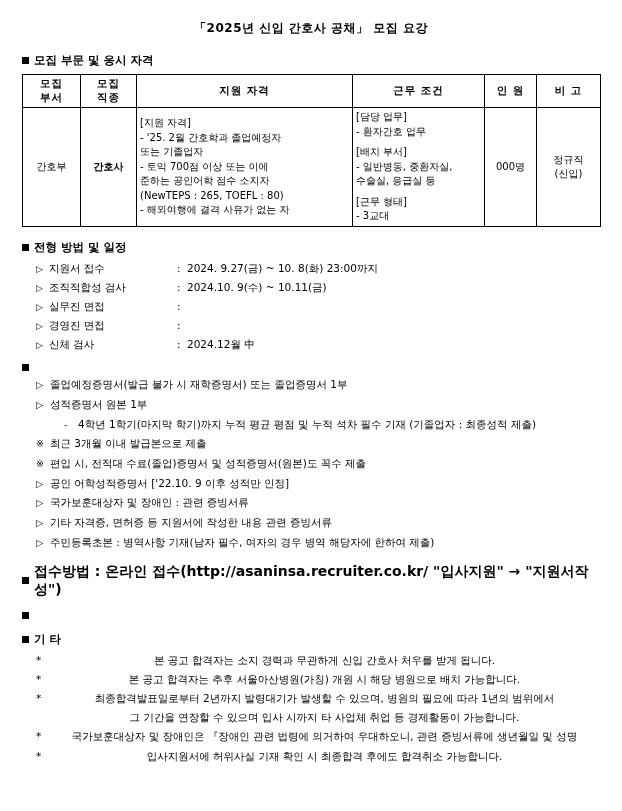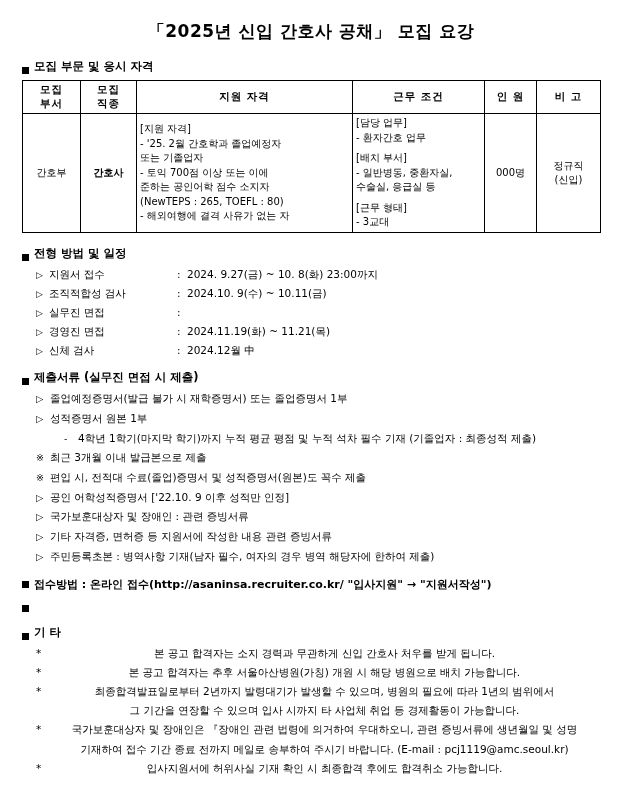--- a/index.html
+++ b/index.html
@@ -16,31 +16,31 @@
     position: relative;
     overflow: hidden;
   }
   .page {
     padding: 14px 22px 0 22px;
     box-sizing: border-box;
     width: 622px;
   }
   .doc-title {
     text-align: center;
-    font-size: 17px;
+    font-size: 12px;
     font-weight: bold;
     letter-spacing: 0.5px;
     margin: 6px 0 16px 0;
   }
   .section-head {
     font-size: 11.5px;
     font-weight: bold;
     margin: 0 0 6px 0;
     display: flex;
-    align-items: flex-end;
+    align-items: center;
     gap: 5px;
   }
   .sq {
     display: inline-block;
     width: 7px;
     height: 7px;
     background: #000;
     flex: 0 0 auto;
   }
   .section {
@@ -119,21 +119,21 @@
     flex: 0 0 14px;
     font-size: 9.5px;
   }
   .doc-list li .txt { flex: 1 1 auto; }
   .sub-indent {
     padding-left: 42px !important;
   }
   .b { font-weight: bold; }
   
   .one-line {
-    font-size: 11px;
+    font-size: 14px;
     font-weight: bold;
     display: flex;
     align-items: center;
     gap: 5px;
     margin-bottom: 13px;
     margin-top: 8px;
   }
   .one-line .txt { font-weight: bold; }
   
   .etc-list {
@@ -247,35 +247,33 @@
       </li>
       <li>
         <span class="bullet-tri">▷</span>
         <span class="sched-label">실무진 면접</span>
         <span class="sched-colon">:</span>
       </li>
       <li>
         <span class="bullet-tri">▷</span>
         <span class="sched-label">경영진 면접</span>
         <span class="sched-colon">:</span>
-        <span class="sched-val">2024.11.19(화) ~ 11.21(목)</span>
       </li>
       <li>
         <span class="bullet-tri">▷</span>
         <span class="sched-label">신체 검사</span>
         <span class="sched-colon">:</span>
         <span class="sched-val">2024.12월 中</span>
       </li>
     </ul>
   </div>
 
   <div class="section">
     <div class="section-head">
       <span class="sq"></span>
-      <span>제출서류 (실무진 면접 시 제출)</span>
     </div>
     <ul class="doc-list">
       <li>
         <span class="mark">▷</span>
         <span class="txt">졸업예정증명서(발급 불가 시 재학증명서) 또는 졸업증명서 1부</span>
       </li>
       <li>
         <span class="mark">▷</span>
         <span class="txt">성적증명서 원본 1부</span>
       </li>
@@ -337,23 +335,20 @@
         <span class="mark">*</span>
         <span class="txt">최종합격발표일로부터 2년까지 발령대기가 발생할 수 있으며, 병원의 필요에 따라 1년의 범위에서</span>
       </li>
       <li class="cont-indent">
         <span class="txt">그 기간을 연장할 수 있으며 입사 시까지 타 사업체 취업 등 경제활동이 가능합니다.</span>
       </li>
       <li>
         <span class="mark">*</span>
         <span class="txt">국가보훈대상자 및 장애인은 『장애인 관련 법령에 의거하여 우대하오니, 관련 증빙서류에 생년월일 및 성명</span>
       </li>
-      <li class="cont-indent">
-        <span class="txt">기재하여 접수 기간 종료 전까지 메일로 송부하여 주시기 바랍니다. (E-mail : pcj1119@amc.seoul.kr)</span>
-      </li>
       <li>
         <span class="mark">*</span>
         <span class="txt">입사지원서에 허위사실 기재 확인 시 최종합격 후에도 합격취소 가능합니다.</span>
       </li>
     </ul>
   </div>
 
 </div>
 
 </body></html>

